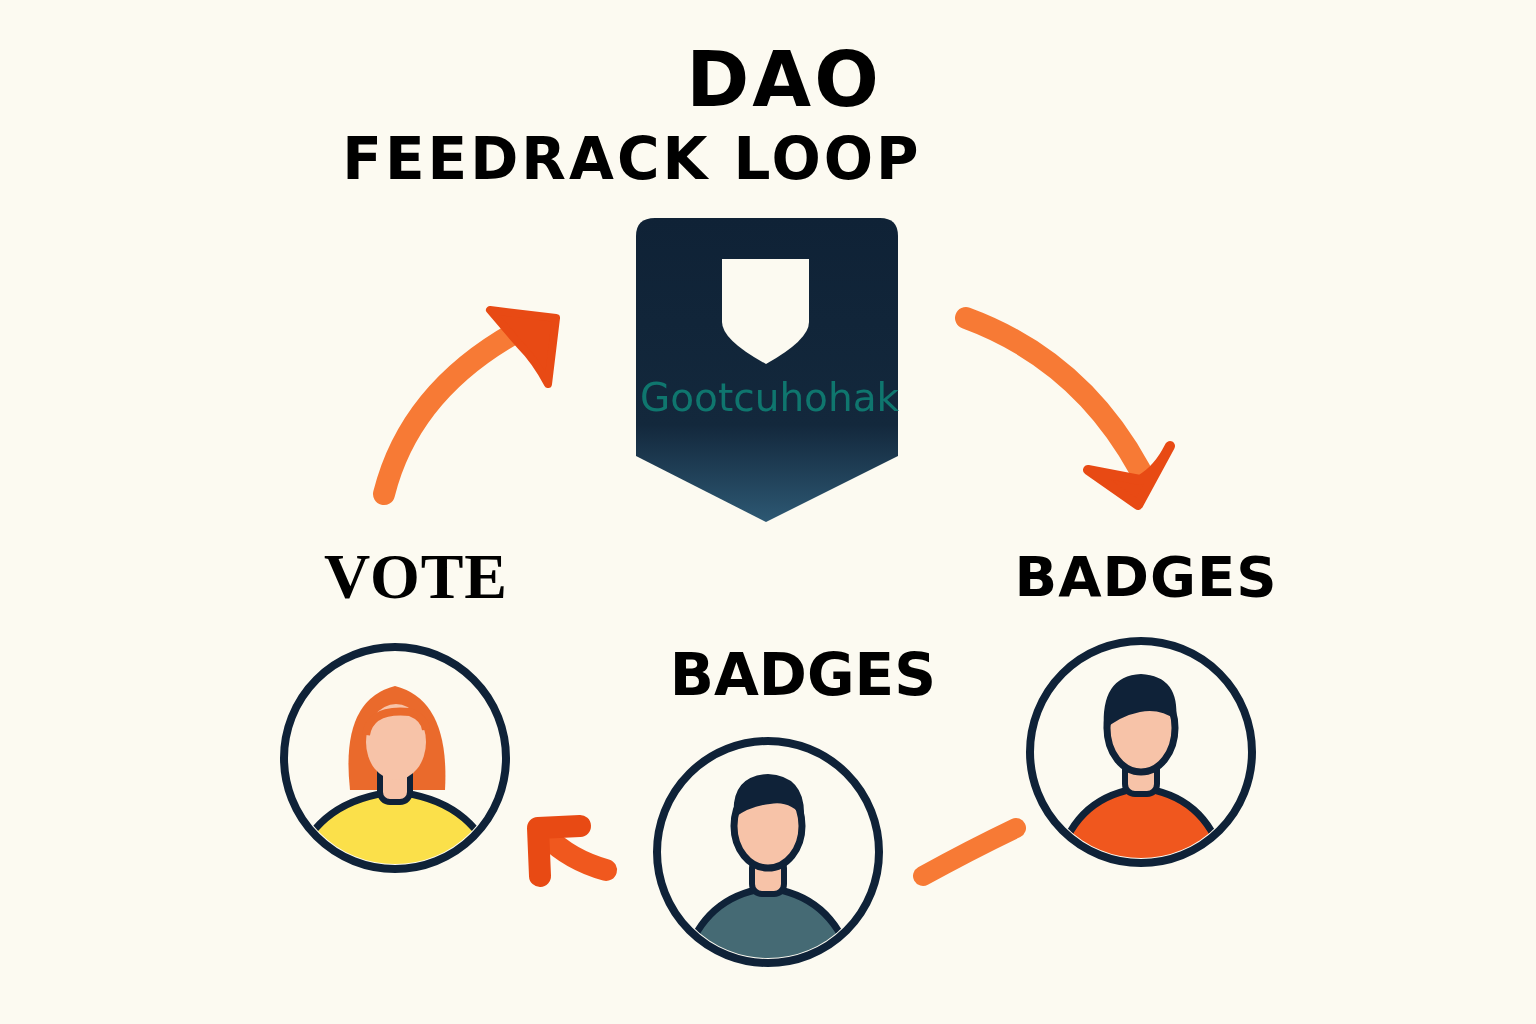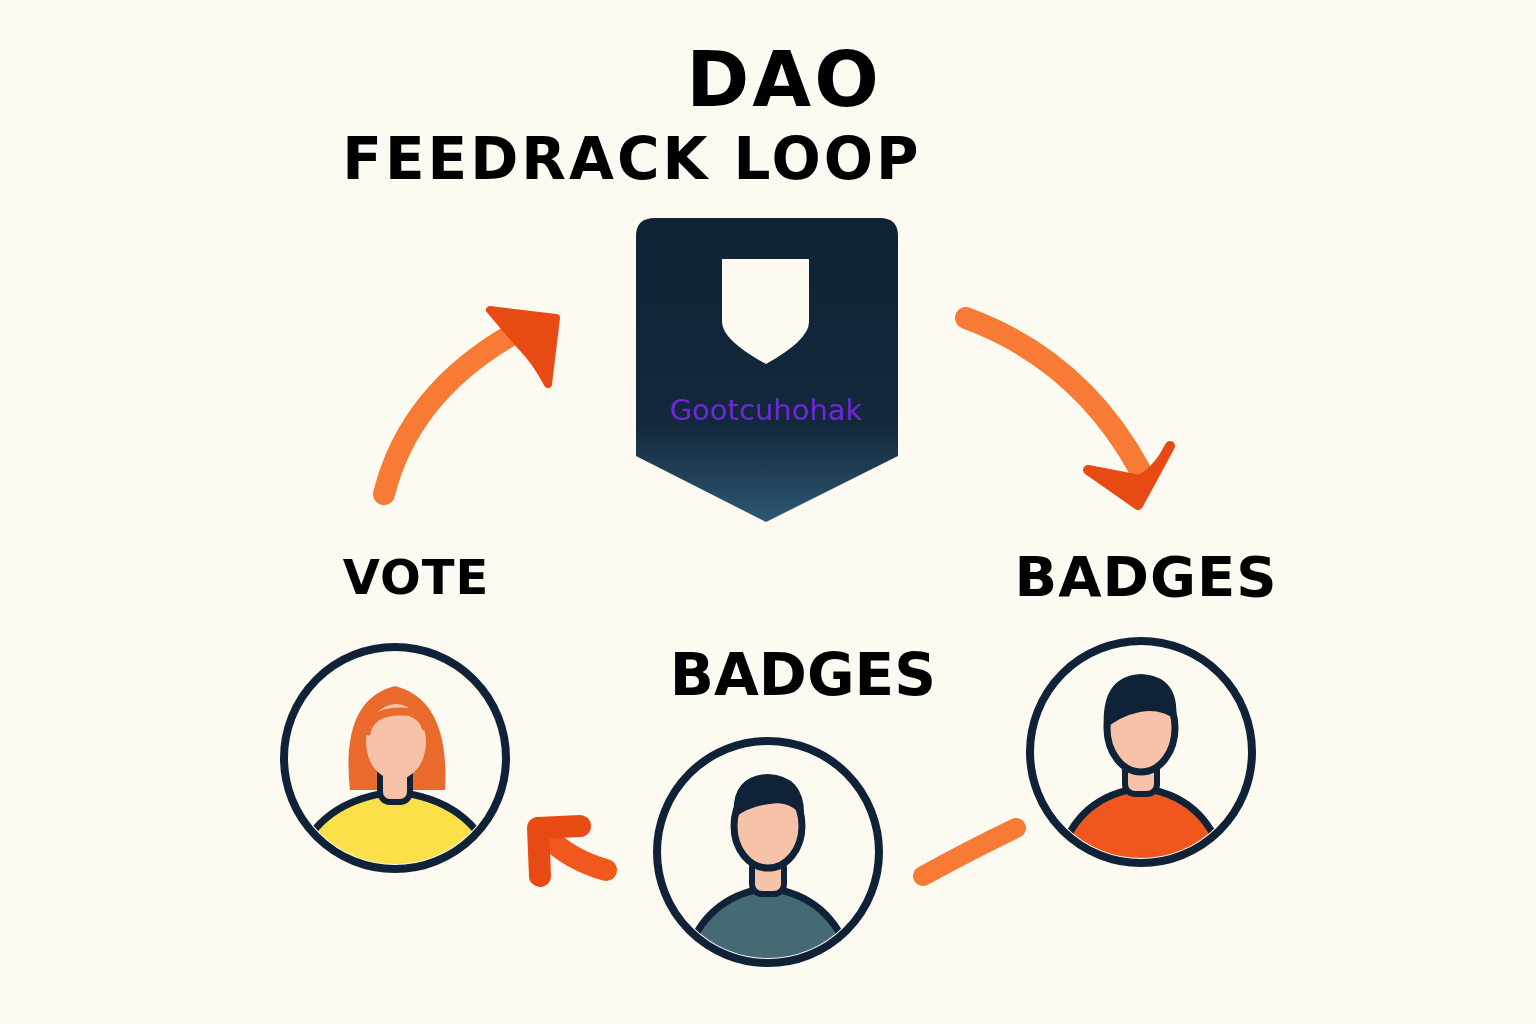--- a/index.html
+++ b/index.html
@@ -9,21 +9,21 @@
     font-family: "DejaVu Sans", "Liberation Sans", sans-serif;
     position: relative;
   }
   .abs { position: absolute; }
   .label {
     color: #000000; font-weight: bold; letter-spacing: 1px;
     white-space: nowrap; text-align: center; margin-left: 16px;
   }
   #title-main { left: 0; width: 1536px; top: 30px; font-size: 76px; line-height: 100px; letter-spacing: 3px; }
   #title-sub { left: 0; width: 1232px; top: 124px; font-size: 58px; line-height: 70px; letter-spacing: 3px; }
-  #label-vote { left: 300px; width: 200px; top: 542px; font-size: 48px; line-height: 70px; }
+  #label-vote { left: 300px; width: 200px; top: 542px; font-size: 64px; line-height: 70px; font-family: Liberation Serif, serif; }
   #label-iterate { left: 980px; width: 300px; top: 542px; font-size: 56px; line-height: 70px; }
   #label-badges { left: 620px; width: 300px; top: 640px; font-size: 58px; line-height: 70px; letter-spacing: 0px; text-align: right; }
   svg.layer { position: absolute; left: 0; top: 0; }
 </style>
 </head>
 <body>
 
 <div id="title-main" class="abs label">DAO</div>
 <div id="title-sub" class="abs label">FEEDRACK LOOP</div>
 
@@ -96,17 +96,17 @@
     <circle cx="1141" cy="752" r="111" fill="#fcfaf1" stroke="#0f2238" stroke-width="8"></circle>
     <g clip-path="url(#clipIterate)">
       <path d="M1056 870 Q1072 796 1141 788 Q1210 796 1226 870 Z" fill="#f0571e" stroke="#0f2238" stroke-width="7"></path>
       <rect x="1125" y="756" width="32" height="38" rx="10" fill="#f7c3a8" stroke="#0f2238" stroke-width="6"></rect>
       <ellipse cx="1141" cy="728" rx="34" ry="44" fill="#f7c3a8" stroke="#0f2238" stroke-width="7"></ellipse>
       <path d="M1104 730 Q1100 676 1141 674 Q1180 676 1176 720 Q1160 708 1140 712 Q1120 716 1104 730 Z" fill="#0f2238"></path>
     </g>
   </g>
 </svg>
 
-<div class="abs" style="left:640px; top:392px; width:252px; text-align:center; color:#6d28d9; font-size:29px; line-height:36px; letter-spacing:0px;">Gootcuhohak</div>
+<div class="abs" style="left:640px; top:380px; width:252px; text-align:center; color:#0f766e; font-size:39px; line-height:36px; letter-spacing:0px;">Gootcuhohak</div>
 
 <div id="label-vote" class="abs label">VOTE</div>
 <div id="label-badges" class="abs label">BADGES</div>
 <div id="label-iterate" class="abs label">BADGES</div>
 
 </body></html>

